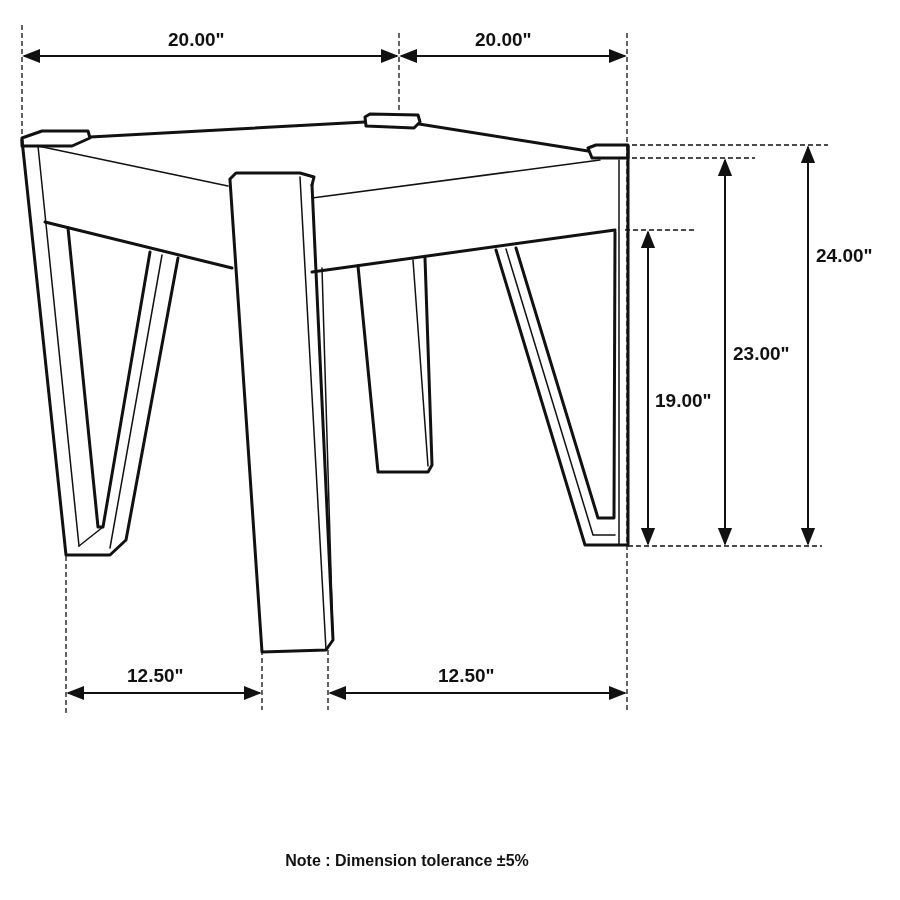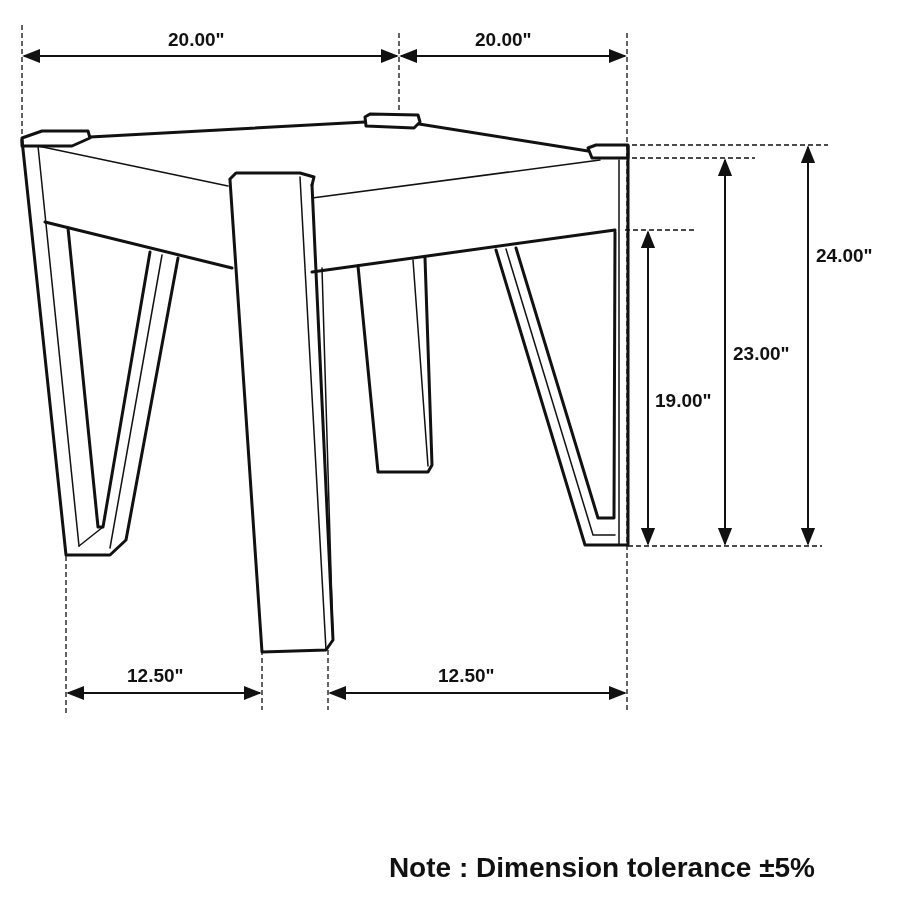--- a/index.html
+++ b/index.html
@@ -1,19 +1,19 @@
 <!DOCTYPE html>
 <html><head>
   <meta charset="utf-8">
   <style>
     html, body { margin: 0; padding: 0; background: #ffffff; }
     body { width: 900px; height: 900px; position: relative; overflow: hidden; font-family: "Liberation Sans", sans-serif; }
     #canvas { position: absolute; left: 0; top: 0; width: 900px; height: 900px; }
     .dim-label { position: absolute; font-family: "Liberation Sans", sans-serif; font-weight: bold; font-size: 19px; color: #111111; white-space: nowrap; line-height: 1; }
-    .note { position: absolute; left: 15px; width: 800px; top: 852px; text-align: right; font-family: "Liberation Sans", sans-serif; font-weight: bold; font-size: 28px; color: #111111; }
+    .note { position: absolute; left: 7px; width: 800px; top: 852px; text-align: center; font-family: "Liberation Sans", sans-serif; font-weight: bold; font-size: 16px; color: #111111; }
     .drawing-line { fill: none; stroke: #111111; stroke-linejoin: round; stroke-linecap: round; }
     .thick { stroke-width: 3; }
     .thin { stroke-width: 1.5; }
     .dash { fill: none; stroke: #111111; stroke-width: 1.3; stroke-dasharray: 5 3; }
     .dimline { fill: none; stroke: #111111; stroke-width: 2; }
   </style>
 </head>
 <body>
 
 <svg id="canvas" viewBox="0 0 900 900" xmlns="http://www.w3.org/2000/svg">

